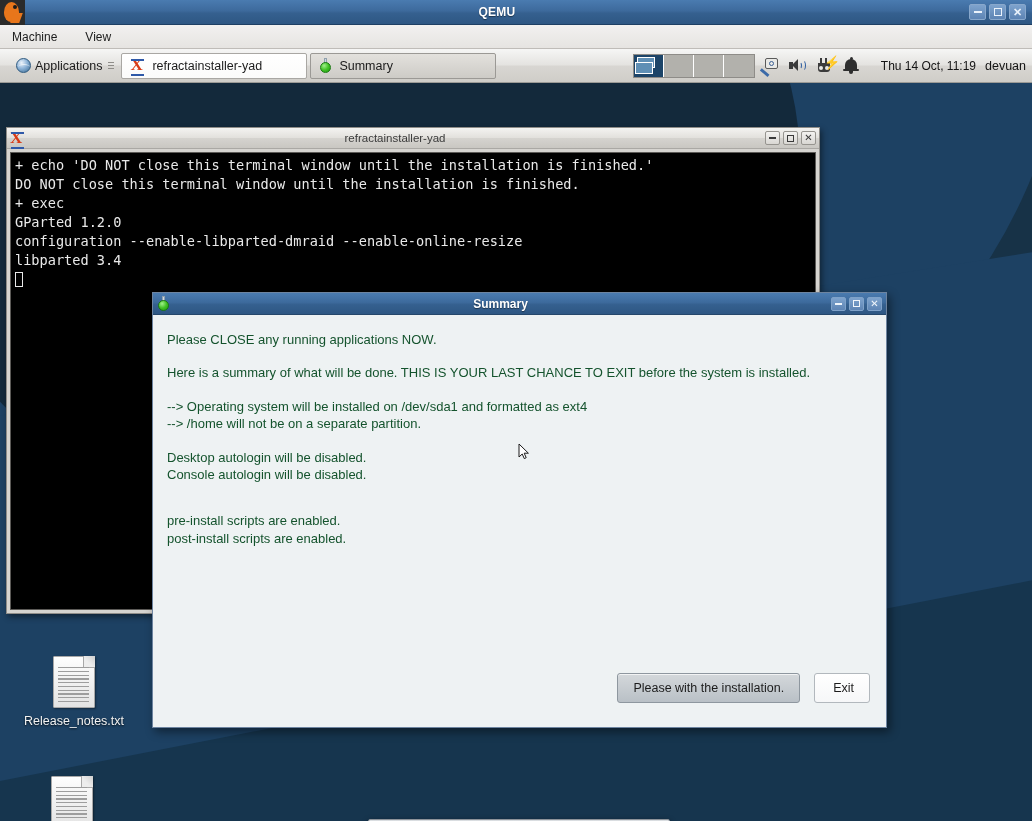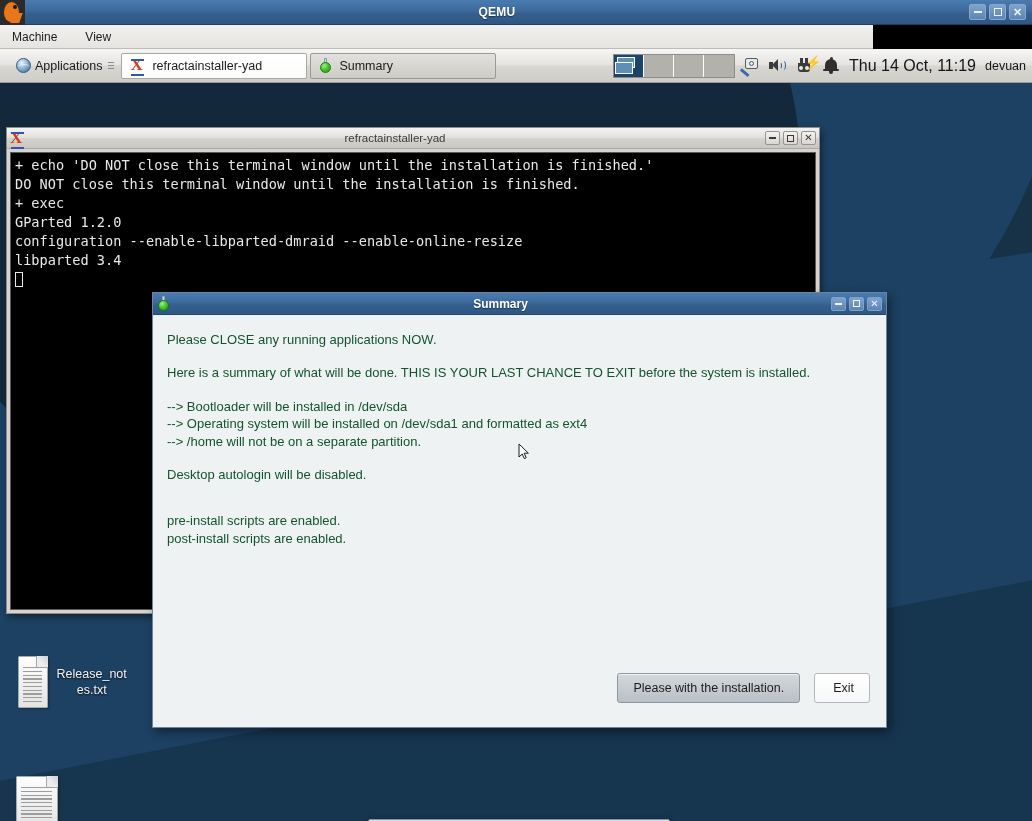--- a/index.html
+++ b/index.html
@@ -45,21 +45,21 @@
     border-radius: 2px; position: relative;
     display:flex; align-items:center; justify-content:center;
     color:#eaf2fb; font-size:10px; line-height:1;
   }
   .wbtn .g-min { width:8px; height:2px; background:#eaf2fb; }
   .wbtn .g-max { width:8px; height:8px; border:1.5px solid #eaf2fb; }
   .wbtn .g-close { font-size:11px; font-weight:bold; }
 
   
   .qemu-menubar {
-    position:absolute; left:0; top:25px; width:873px; height:24px;
+    position:absolute; left:0; top:25px; width:1032px; height:24px;
     background: linear-gradient(to bottom,#f2f1f0,#e6e4e1);
     border-bottom:1px solid #bfbcb8;
     display:flex; align-items:center; padding-left:8px; gap:20px;
   }
   .qemu-menubar .mi { font-size:12px; color:#1c1c1c; padding:2px 4px; cursor:default; }
 
   
   .guest {
     position:absolute; left:0; top:49px; width:1032px; height:772px;
     overflow:hidden;
@@ -164,21 +164,21 @@
   .ic-pow .p1,.ic-pow .p2{ position:absolute; top:1px; width:2.5px; height:6px; background:#3b3b3b;}
   .ic-pow .p1{ left:5px;} .ic-pow .p2{ left:10px;}
   .ic-pow .eye1,.ic-pow .eye2{position:absolute; top:9px; width:4px;height:4px;background:#e9e9e6;border-radius:50%;}
   .ic-pow .eye1{left:4px;} .ic-pow .eye2{left:10px;}
   .ic-pow .bolt{ position:absolute; left:10px; top:-1px; color:#f2c00f; font-size:13px; line-height:1; font-weight:bold;}
   
   .ic-bell .b { position:absolute; left:3px; top:2px; width:12px; height:11px; background:#2e2e2e; border-radius:6px 6px 0 0;}
   .ic-bell .rim{ position:absolute; left:1px; top:12px; width:16px; height:2px; background:#2e2e2e; border-radius:1px;}
   .ic-bell .cl{ position:absolute; left:7px; top:14px; width:4px; height:3px; background:#2e2e2e; border-radius:0 0 3px 3px;}
   .ic-bell .tip{ position:absolute; left:8px; top:0px; width:3px; height:3px; background:#2e2e2e; border-radius:50%;}
-  .clock { font-size:16px; color:#141414; white-space:nowrap; }
+  .clock { font-size:12px; color:#141414; white-space:nowrap;margin-left:12px; }
   .user  { font-size:12.5px; color:#141414; white-space:nowrap; }
 
   
   .term-win {
     position:absolute; left:6px; top:78px; width:814px; height:487px;
     background:#d6d4d0; border:1px solid #8f8d89;
     box-shadow: 2px 3px 6px rgba(0,0,0,.45);
   }
   .term-tb {
     height:21px; display:flex; align-items:center; gap:4px; padding:0 3px;
@@ -236,21 +236,21 @@
     display:flex; align-items:center; justify-content:center;
     box-shadow: 0 1px 0 rgba(255,255,255,.7) inset;
   }
   .btn.primary { background: linear-gradient(to bottom,#d4d8db 0%,#b9c0c6 100%); border-color:#8e979f; }
   .btn.plain   { background: linear-gradient(to bottom,#ffffff 0%,#f6f7f8 100%); border-color:#b2b8bd;padding-left:18px; }
 
   .cursor { position:absolute; left:518px; top:394px; width:12px; height:18px; z-index:60; }
 
   
   .dicon {
-    position:absolute; width:112px; display:flex; flex-direction:row; align-items:center; gap:5px;
+    position:absolute; width:112px; display:flex; flex-direction:column; align-items:center; gap:5px;
     cursor:pointer;
   }
   .doc-ic { width:42px; height:52px; position:relative; }
   .doc-ic .page {
     position:absolute; inset:0; background:linear-gradient(to bottom,#fefefe,#e3e3e3);
     border:1px solid #a8a8a8; border-radius:1px;
     box-shadow:1px 1px 2px rgba(0,0,0,.35);
   }
   .doc-ic .fold {
     position:absolute; right:0; top:0; width:12px; height:12px;
@@ -390,25 +390,25 @@
               <span class="g-max"></span>
             </div>
           <div class="tbtn blue">✕</div>
         </div>
       </div>
       <div class="dlg-body">
         <p>Please CLOSE any running applications NOW.</p>
         <div class="spacer-sm"></div>
         <p>Here is a summary of what will be done. THIS IS YOUR LAST CHANCE TO EXIT before the system is installed.</p>
         <div class="spacer-sm"></div>
-        <p>--&gt; Bootloader will be installed in /dev/sda</p>
         <p>--&gt; Operating system will be installed on /dev/sda1 and formatted as ext4</p>
         <p>--&gt; /home will not be on a separate partition.</p>
         <div class="spacer-sm"></div>
         <p>Desktop autologin will be disabled.</p>
+        <p>Console autologin will be disabled.</p>
         <div class="spacer-md"></div>
         <p>pre-install scripts are enabled.</p>
         <p>post-install scripts are enabled.</p>
         <div class="spacer-md"></div>
       </div>
       <div class="dlg-actions">
         <div class="btn primary">Please with the installation.</div>
         <div class="btn plain">Exit</div>
       </div>
     </div>

